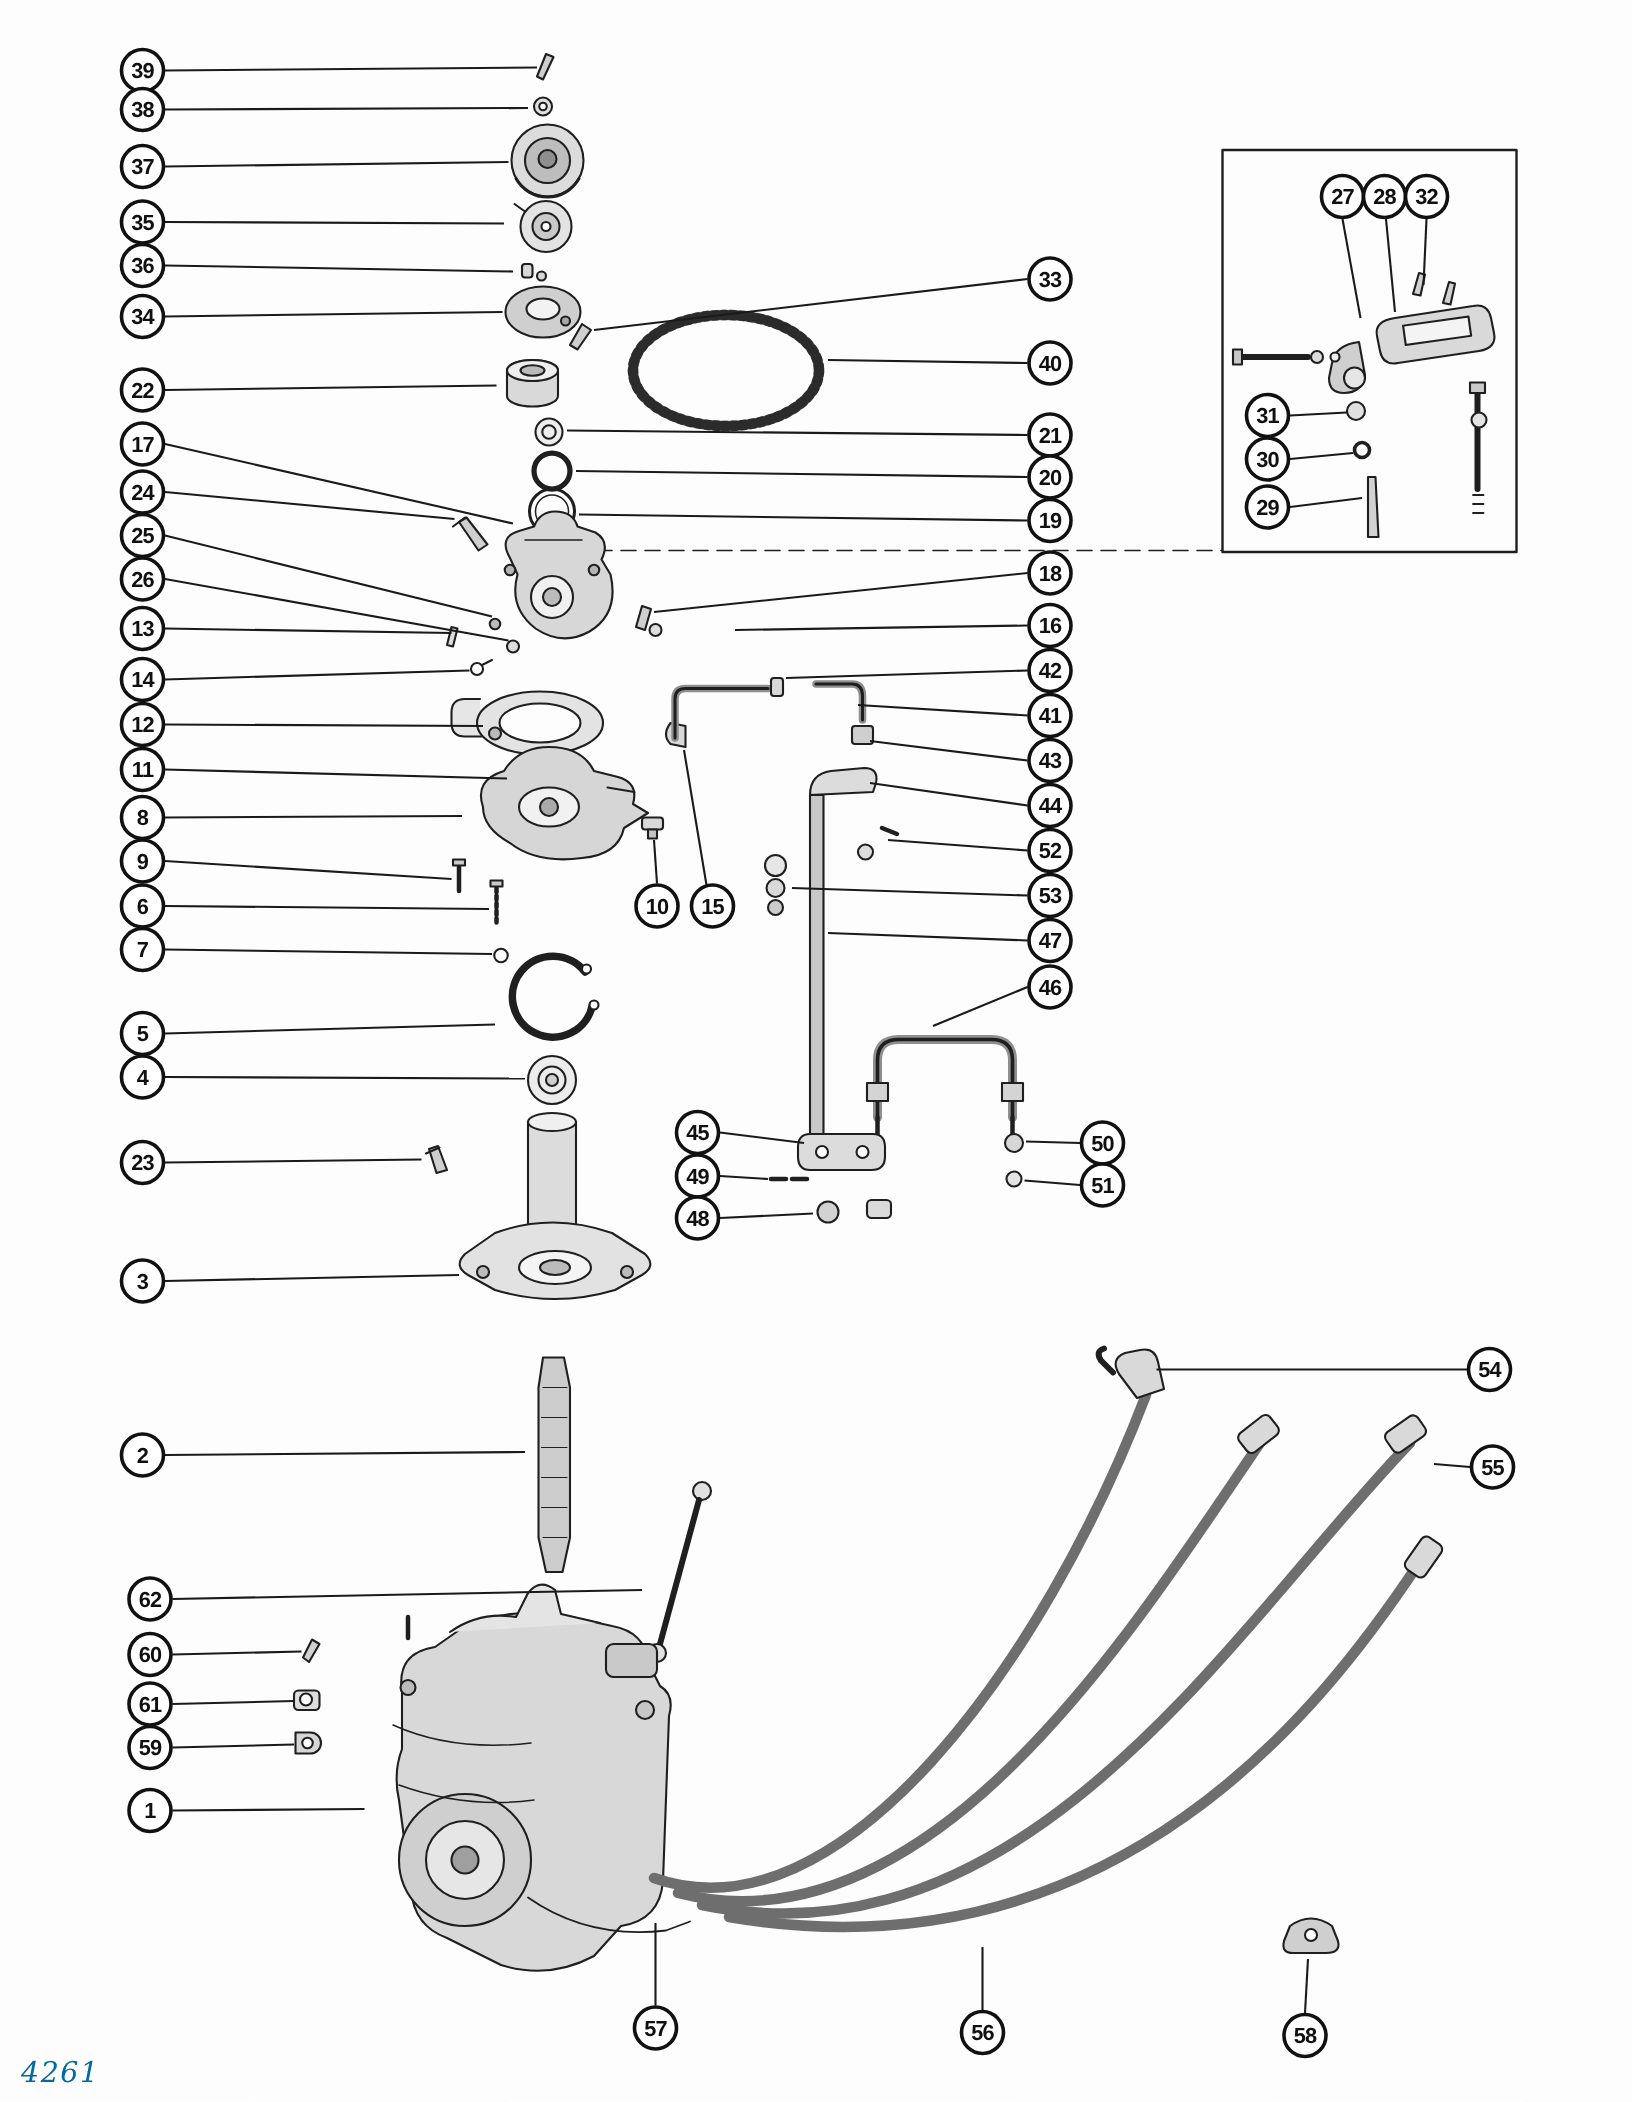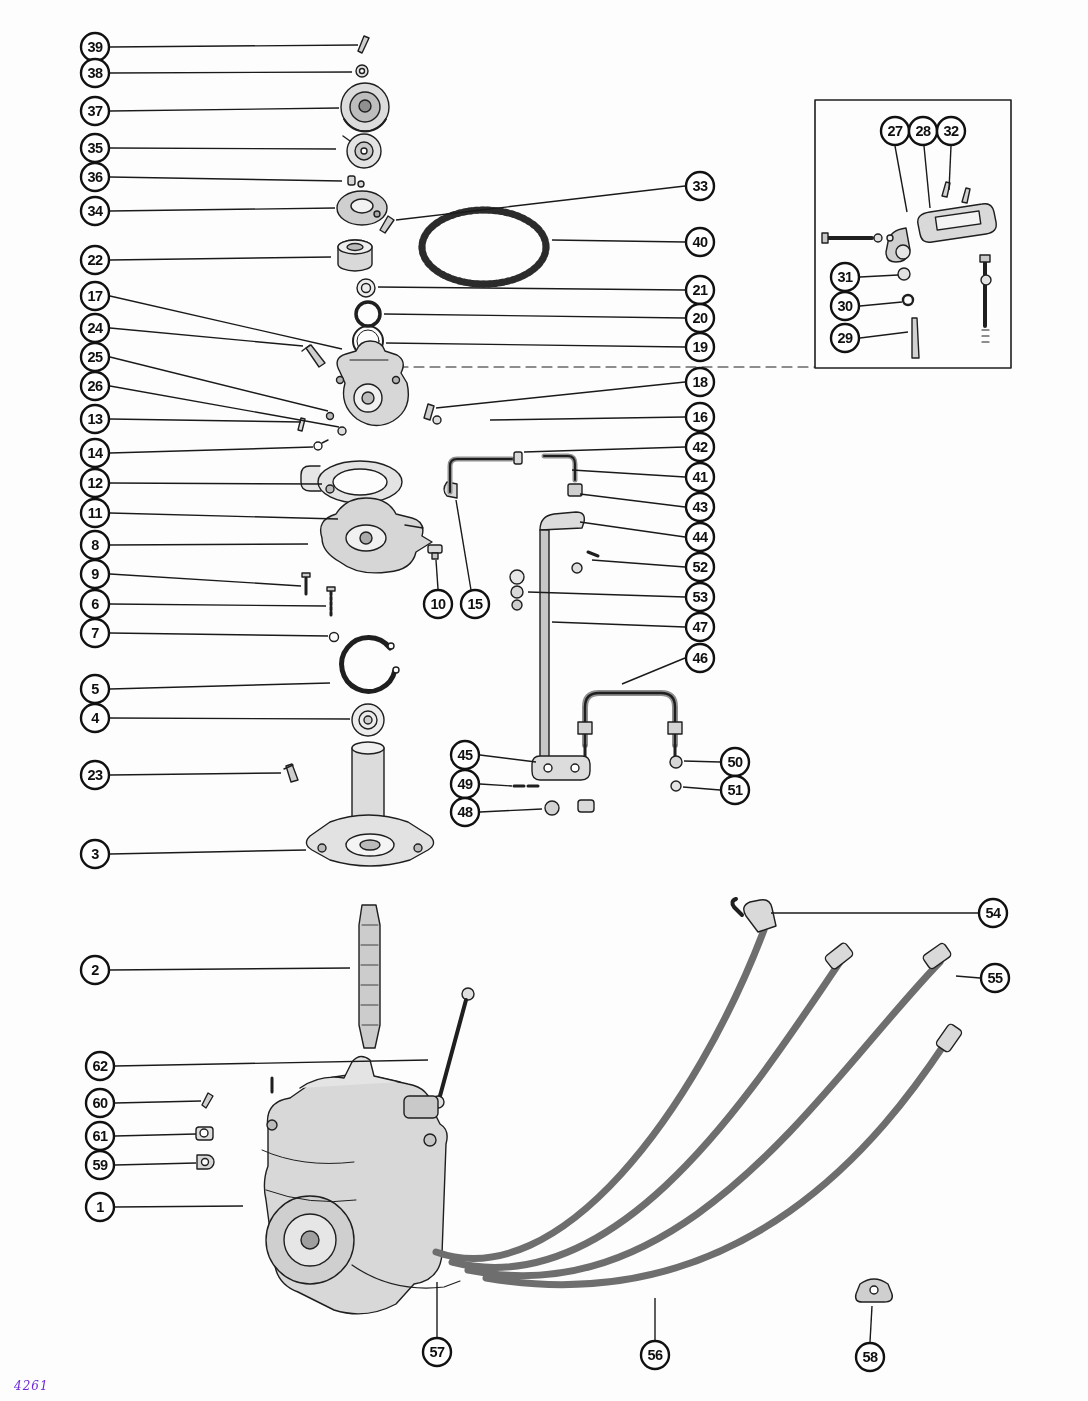--- a/index.html
+++ b/index.html
@@ -2,21 +2,21 @@
 <html><head>
 <meta charset="utf-8">
 <style>
   html,body{margin:0;padding:0;background:#ffffff;}
   body{width:1088px;height:1401px;position:relative;font-family:"Liberation Sans",sans-serif;}
   .stage{position:relative;width:1088px;height:1401px;background:#fdfdfd;overflow:hidden;}
   #diagram{position:absolute;top:0;left:0;display:block;}
   .figure-code{
     position:absolute;left:14px;bottom:8px;
     font-family:"DejaVu Serif",serif;font-style:italic;
-    font-size:12px;color:#6d28d9;letter-spacing:1px;
+    font-size:19px;color:#0369a1;letter-spacing:1px;
   }
   .callout-num{
     font-family:"Liberation Sans",sans-serif;
     font-weight:bold;font-size:14.5px;fill:#101010;letter-spacing:-0.5px;
   }
 </style>
 </head>
 <body>
 
 <div class="stage">

